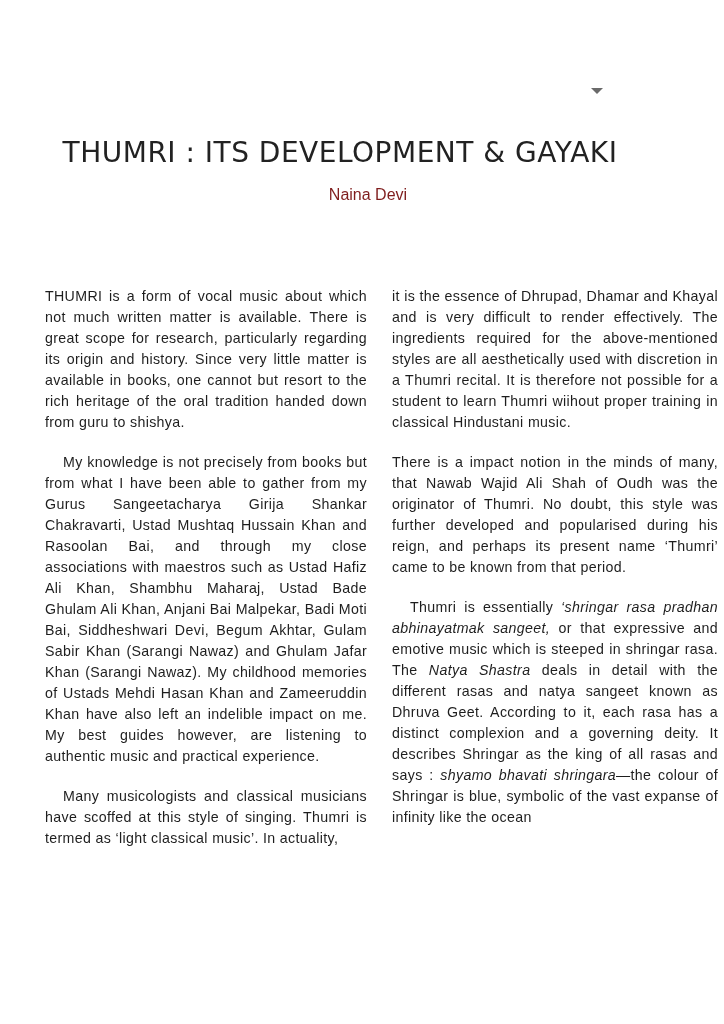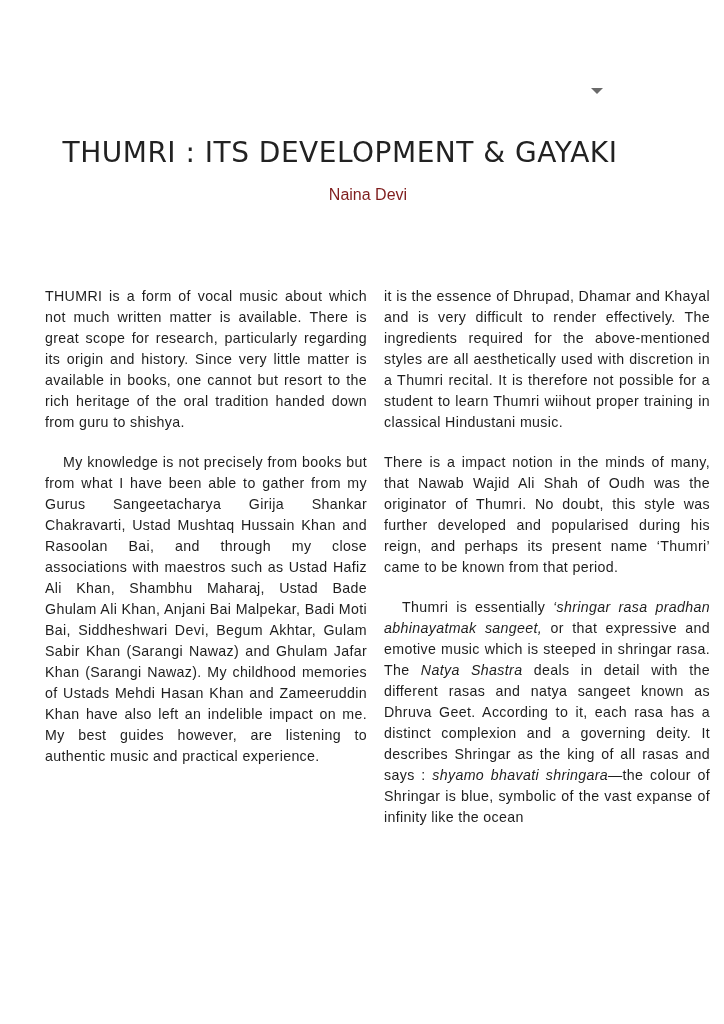--- a/index.html
+++ b/index.html
@@ -7,37 +7,38 @@
     .mark { position: absolute; left: 591px; top: 88px; width: 0; height: 0;
       border-left: 6px solid transparent; border-right: 6px solid transparent; border-top: 6px solid #6a6a6a; }
     .title { position: absolute; left: 0; top: 136px; width: 680px; text-align: center;
       font-family: "DejaVu Sans", sans-serif; font-weight: normal; font-size: 28px; letter-spacing: 0.5px; color: #222; margin: 0; }
     .author { position: absolute; left: 0; top: 186px; width: 724px; text-align: center;
       font-family: Liberation Sans, sans-serif; font-size: 16px; color: #7f1d1d; padding-left: 12px; box-sizing: border-box; }
     .col { position: absolute; top: 286px; width: 322px;
       font-family: "Liberation Sans", sans-serif; font-size: 14.2px; line-height: 21px; color: #1e1e1e;
       text-align: justify; letter-spacing: 0.35px; }
     .col-left { left: 45px; }
-    .col-right { left: 384px; width: 326px; }
+    .col-right { left: 392px; width: 326px; }
     .col p { margin: 0 0 19px 0; }
     .col p.indent { text-indent: 18px; }
     .heading { font-weight: bold; font-size: 15px; letter-spacing: 1.2px; margin: 0 0 18px 0; }
     .gap-top { margin-top: 4px; }
     em { font-style: italic; }
   </style>
 </head>
 <body>
 
 <div class="mark"></div>
 
 <h1 class="title">THUMRI : ITS DEVELOPMENT &amp; GAYAKI</h1>
 <div class="author">Naina Devi</div>
 
 <div class="col col-left">
   <p>THUMRI is a form of vocal music about which not much written matter is available. There is great scope for research, particularly regarding its origin and history. Since very little matter is available in books, one cannot but resort to the rich heritage of the oral tradition handed down from guru to shishya.</p>
   <p class="indent">My knowledge is not precisely from books but from what I have been able to gather from my Gurus Sangeetacharya Girija Shankar Chakravarti, Ustad Mushtaq Hussain Khan and Rasoolan Bai, and through my close associations with maestros such as Ustad Hafiz Ali Khan, Shambhu Maharaj, Ustad Bade Ghulam Ali Khan, Anjani Bai Malpekar, Badi Moti Bai, Siddheshwari Devi, Begum Akhtar, Gulam Sabir Khan (Sarangi Nawaz) and Ghulam Jafar Khan (Sarangi Nawaz). My childhood memories of Ustads Mehdi Hasan Khan and Zameeruddin Khan have also left an indelible impact on me. My best guides however, are listening to authentic music and practical experience.</p>
+  <p class="indent gap-top">Many musicologists and classical musicians have scoffed at this style of singing. Thumri is termed as ‘light classical music’. In actuality,</p>
 </div>
 
 <div class="col col-right">
   <p>it is the essence of Dhrupad, Dhamar and Khayal and is very difficult to render effectively. The ingredients required for the above-mentioned styles are all aesthetically used with discretion in a Thumri recital. It is therefore not possible for a student to learn Thumri wiihout proper training in classical Hindustani music.</p>
   <p>There is a impact notion in the minds of many, that Nawab Wajid Ali Shah of Oudh was the originator of Thumri. No doubt, this style was further developed and popularised during his reign, and perhaps its present name ‘Thumri’ came to be known from that period.</p>
   <p class="indent"><span>Thumri is essentially </span><em>‘shringar rasa pradhan abhinayatmak sangeet,</em><span> or that expressive and emotive music which is steeped in shringar rasa. The </span><em>Natya Shastra</em><span> deals in detail with the different rasas and natya sangeet known as Dhruva Geet. According to it, each rasa has a distinct complexion and a governing deity. It describes Shringar as the king of all rasas and says : </span><em>shyamo bhavati shringara</em><span>—the colour of Shringar is blue, symbolic of the vast expanse of infinity like the ocean</span></p>
 </div>
 
 </body></html>

